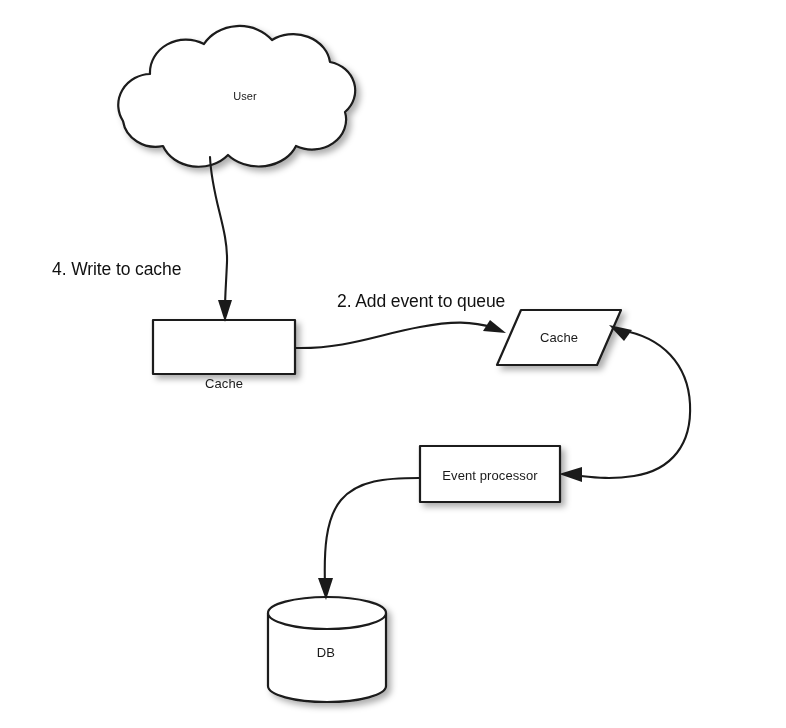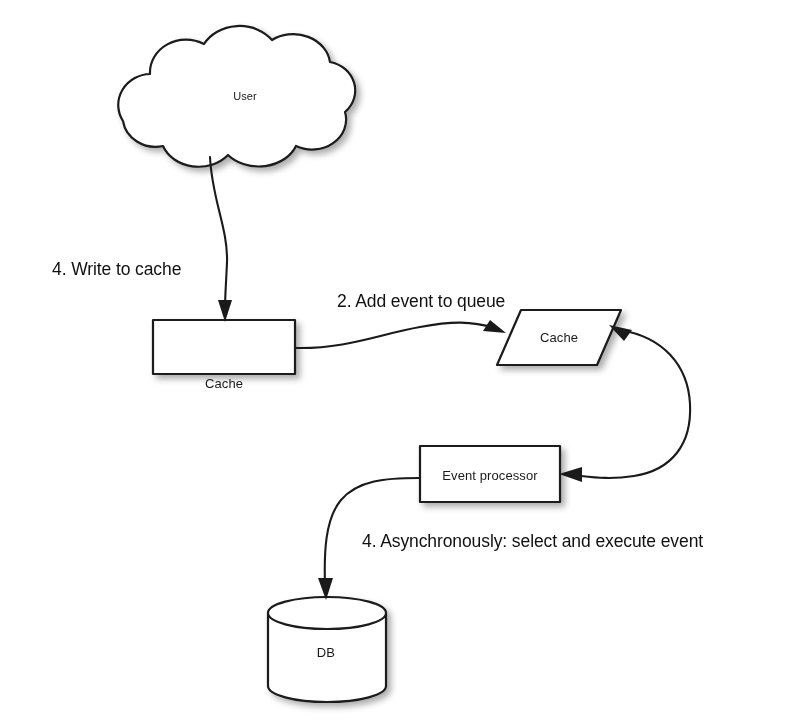--- a/index.html
+++ b/index.html
@@ -160,15 +160,14 @@
 
   <div class="node-label" style="left:490px; top:475px;text-align:right;">Event processor</div>
 
   <div class="node-label" style="left:326px; top:652px;text-align:right;">DB</div>
 
   <div class="step-label" style="left:52px; top:259px;">4. Write to cache</div>
 
 
   <div class="step-label" style="left:305px; top:291px;margin-left:32px;">2. Add event to queue</div>
 
-  <div class="step-label" style="left:362px; top:531px;">4. Asynchronously: select and execute event</div>
 
 </div>
 
 </body></html>

